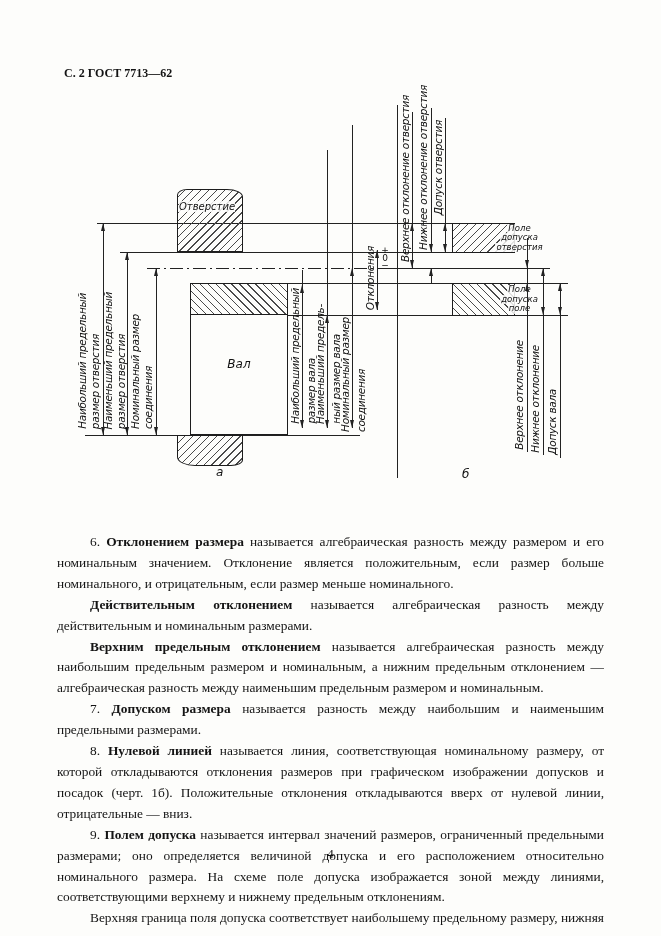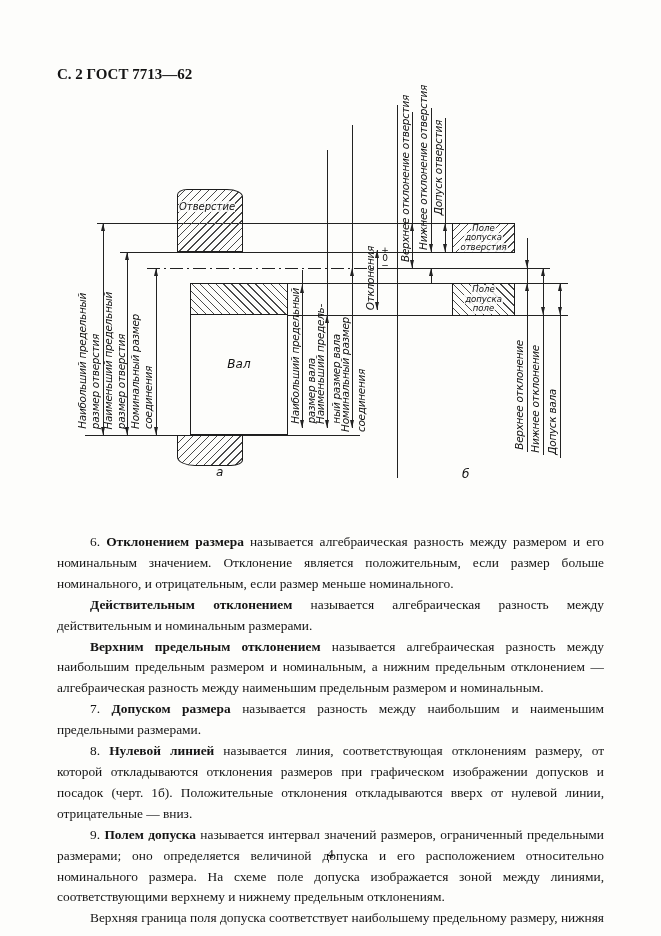--- a/index.html
+++ b/index.html
@@ -23,27 +23,27 @@
   .wavebot{border-radius:0 0 12px 18px / 0 0 6px 9px;}
   .wavetop{border-radius:10px 16px 0 0 / 6px 8px 0 0;}
   
   .rlab{position:absolute;display:flex;align-items:flex-end;
         font:italic 10.5px "DejaVu Sans",sans-serif;letter-spacing:-0.3px;color:#111;}
   .rlab>span{writing-mode:vertical-rl;transform:rotate(180deg);
              white-space:nowrap;line-height:12.5px;}
   
   .boxlab{position:absolute;display:flex;flex-direction:column;align-items:center;
           justify-content:center;font:italic 8.5px "DejaVu Sans",sans-serif;
-          line-height:9.5px;text-align:center;color:#111;}
+          line-height:9.5px;text-align:center;color:#111;margin-left:36px;}
   .boxlab span{background:rgba(253,253,251,.85);padding:0 1px;}
   .figtext{position:absolute;font:italic 11px "DejaVu Sans",sans-serif;color:#111;text-align:center;}
   .marks{position:absolute;width:12px;text-align:center;
          font:9px/7.5px "DejaVu Sans",sans-serif;color:#111;}
   
-  .header{position:absolute;left:57px;top:66px;font-weight:bold;font-size:15px;}
+  .header{position:absolute;left:64px;top:66px;font-weight:bold;font-size:12px;}
   .caption{position:absolute;left:57px;top:498px;width:547px;text-align:center;font-size:13px;}
   .bodytext{position:absolute;left:57px;top:532px;width:547px;
             font-size:13.4px;line-height:1.56;text-align:justify;}
   .bodytext p{margin:0;text-indent:33px;}
   .pagenum{position:absolute;left:0;top:846px;width:661px;text-align:center;font-size:13px;}
 </style>
 </head>
 <body>
 
 <div class="page">
@@ -186,21 +186,21 @@
   </div>
 
   <div class="figtext" style="left:216px;top:465px;font-size:12px">а</div>
   <div class="figtext" style="left:462px;top:467px;font-size:12px">б</div>
 
   <div class="bodytext">
     <p><span>6. </span><b>Отклонением размера</b><span> называется алгебраическая разность между размером и его номинальным значением. Отклонение является положительным, если размер больше номинального, и отрицательным, если размер меньше номинального.</span></p>
     <p><span></span><b>Действительным отклонением</b><span> называется алгебраическая разность между действительным и номинальным размерами.</span></p>
     <p><span></span><b>Верхним предельным отклонением</b><span> называется алгебраическая разность между наибольшим предельным размером и номинальным, а нижним предельным отклонением — алгебраическая разность между наименьшим предельным размером и номинальным.</span></p>
     <p><span>7. </span><b>Допуском размера</b><span> называется разность между наибольшим и наименьшим предельными размерами.</span></p>
-    <p><span>8. </span><b>Нулевой линией</b><span> называется линия, соответствующая отклонениям размеру, от которой откладываются отклонения размеров при графическом изображении допусков и посадок (черт. 1б). Положительные отклонения откладываются вверх от нулевой линии, отрицательные — вниз.</span></p>
+    <p><span>8. </span><b>Нулевой линией</b><span> называется линия, соответствующая номинальному размеру, от которой откладываются отклонения размеров при графическом изображении допусков и посадок (черт. 1б). Положительные отклонения откладываются вверх от нулевой линии, отрицательные — вниз.</span></p>
     <p><span>9. </span><b>Полем допуска</b><span> называется интервал значений размеров, ограниченный предельными размерами; оно определяется величиной допуска и его расположением относительно номинального размера. На схеме поле допуска изображается зоной между линиями, соответствующими верхнему и нижнему предельным отклонениям.</span></p>
     <p><span></span><b></b><span>Верхняя граница поля допуска соответствует наибольшему предельному размеру, нижняя граница — наименьшему предельному размеру.</span></p>
 
   </div>
 
   <div class="pagenum">4</div>
 
 </div>
 
 </body></html>

